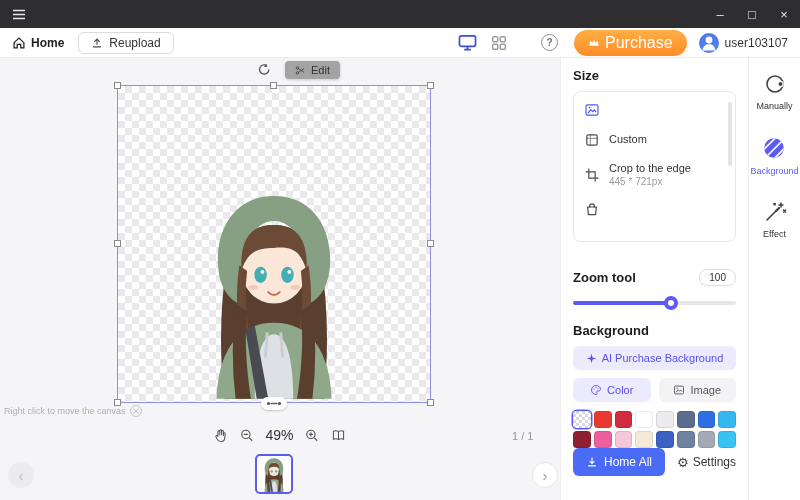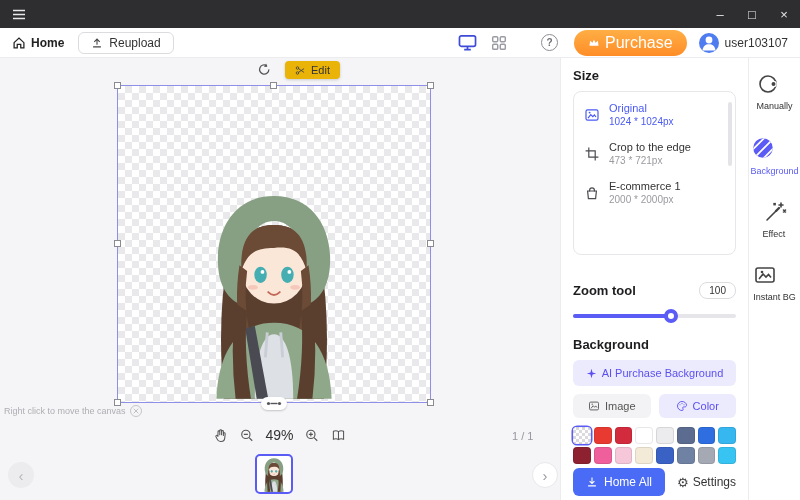--- a/index.html
+++ b/index.html
@@ -21,21 +21,21 @@
   .help-btn{width:17px;height:17px;border:1.3px solid #8d8d93;border-radius:50%;color:#6f6f75;font-size:10px;font-weight:bold;display:flex;align-items:center;justify-content:center;margin-left:34px;cursor:pointer}
   .purchase-btn{display:flex;align-items:center;gap:5px;background:linear-gradient(#ffae45,#ff8d27);color:#fff;font-size:16px;border:none;border-radius:13px;padding:4px 14px;margin-left:16px;cursor:pointer}
   .account{display:flex;align-items:center;gap:6px;margin-left:12px;font-size:12px;color:#333;cursor:pointer}
   .avatar{width:20px;height:20px;border-radius:50%;background:#4f7df0;overflow:hidden}
 
   
   .workspace{position:relative;width:800px;height:442px}
   .canvas-area{position:absolute;left:0;top:0;width:560px;height:442px;background:#f5f5f7;overflow:hidden}
 
   .rotate-btn{position:absolute;left:257px;top:5px;cursor:pointer}
-  .edit-btn{position:absolute;left:285px;top:3px;display:flex;align-items:center;gap:5px;background:#eab308;border:none;border-radius:4px;padding:3px 10px;font-size:11px;color:#333;box-shadow:0 1px 3px rgba(0,0,0,.18);cursor:pointer}
+  .edit-btn{position:absolute;left:285px;top:3px;display:flex;align-items:center;gap:5px;background:#a3a3a3;border:none;border-radius:4px;padding:3px 10px;font-size:11px;color:#333;box-shadow:0 1px 3px rgba(0,0,0,.18);cursor:pointer}
 
   .checker{position:absolute;left:118px;top:28px;width:312px;height:316px;background:repeating-conic-gradient(#e9e9ec 0 25%,#ffffff 0 50%);background-size:14px 14px}
   .girl{position:absolute;left:60px;bottom:0;width:192px;height:216px}
   .selection{position:absolute;left:117px;top:27px;width:314px;height:318px;border:1px solid #8f8fe8}
   .hd{position:absolute;width:7px;height:7px;background:#fff;border:1px solid #8a8a8f;cursor:pointer}
   .hd.tl{left:-4px;top:-4px}.hd.tm{left:calc(50% - 4px);top:-4px}.hd.tr{right:-4px;top:-4px}
   .hd.ml{left:-4px;top:calc(50% - 4px)}.hd.mr{right:-4px;top:calc(50% - 4px)}
   .hd.bl{left:-4px;bottom:-4px}.hd.bm{left:calc(50% - 4px);bottom:-4px}.hd.br{right:-4px;bottom:-4px}
   .resize-pill{position:absolute;left:50%;top:calc(100% - 5px);transform:translateX(-50%);width:26px;height:13px;background:#fff;border-radius:7px;box-shadow:0 1px 2px rgba(0,0,0,.2);display:flex;align-items:center;justify-content:center;cursor:ew-resize}
 
@@ -46,21 +46,21 @@
   .ct-btn{cursor:pointer}
   .zoom-level{font-size:14px;color:#333}
   .page-ind{position:absolute;left:512px;top:372px;font-size:11px;color:#97979d}
 
   .nav-circle{position:absolute;width:26px;height:26px;border-radius:50%;background:#ececef;color:#b7b7bd;font-size:15px;display:flex;align-items:center;justify-content:center;cursor:pointer}
   .nav-prev{left:8px;top:404px}
   .nav-next{left:532px;top:404px;background:#fff;border:1px solid #e8e8ec;color:#9a9aa0}
   .thumb{position:absolute;left:255px;top:396px;width:38px;height:40px;border:2px solid #5b5bf5;border-radius:5px;background:#fff;display:flex;align-items:flex-end;justify-content:center;overflow:hidden;cursor:pointer}
 
   
-  .side-panel{position:absolute;left:560px;top:0;width:188px;height:442px;background:#fff;border-left:1px solid #ececee;padding:10px 12px 4px 12px;display:flex;flex-direction:column}
+  .side-panel{position:absolute;left:560px;top:0;width:188px;height:442px;background:#fff;border-left:1px solid #ececee;padding:10px 12px 24px 12px;display:flex;flex-direction:column}
   .p-title{font-size:13px;font-weight:bold;color:#1d1d1f}
   .size-card{margin-top:8px;border:1px solid #e7e7ea;border-radius:8px;padding:3px 8px;height:164px;position:relative;overflow:hidden}
   .size-row{display:flex;align-items:center;gap:9px;padding:7px 2px;cursor:pointer;color:#4b4b50}
   .size-row .slabel{font-size:11px;color:#333}
   .size-row .svalue{font-size:10px;color:#9a9aa0;margin-top:2px}
   .svalue:empty{display:none}
   .size-row.selected{color:#4a5af2}
   .size-row.selected .slabel,.size-row.selected .svalue{color:#4a5af2}
   .scrollbar{position:absolute;right:3px;top:10px;width:4px;height:64px;background:#e4e4e8;border-radius:2px;cursor:pointer}
 
@@ -81,21 +81,21 @@
   .swatch{height:17px;border-radius:4px;box-shadow:inset 0 0 0 1px rgba(0,0,0,.09);cursor:pointer}
   .swatch.checker-sm{background:repeating-conic-gradient(#d9d9de 0 25%,#fff 0 50%);background-size:6px 6px}
   .swatch.selected{box-shadow:inset 0 0 0 1px rgba(0,0,0,.05),0 0 0 1.5px #5b5bf5}
   .panel-footer{margin-top:auto;display:flex;align-items:center;gap:12px}
   .save-btn{flex:1;height:28px;background:#4a6bf5;border:none;border-radius:6px;color:#fff;font-size:12px;display:flex;align-items:center;justify-content:center;gap:6px;cursor:pointer}
   .settings-btn{display:flex;align-items:center;gap:4px;font-size:12px;color:#333;cursor:pointer}
   .gear{font-size:13px;color:#444}
 
   
   .rail{position:absolute;left:748px;top:0;width:52px;height:442px;background:#fff;border-left:1px solid #ececee;display:flex;flex-direction:column;align-items:center;padding-top:14px;gap:24px}
-  .rail-item{display:flex;flex-direction:column;gap:5px;cursor:pointer}
+  .rail-item{display:flex;flex-direction:column;align-items:center;gap:5px;cursor:pointer}
   .rail-item .rlabel{font-size:9px;color:#333;white-space:nowrap}
   .rail-item.active .rlabel{color:#5b5bf5}
 </style>
 </head>
 <body>
 
 <svg width="0" height="0" style="position:absolute" aria-hidden="true">
   <defs>
     <symbol id="girl-art" viewBox="0 0 200 220">
       <path fill="#5a3f2f" d="M52 70 Q40 140 48 219 L152 219 Q160 140 148 70 Q130 38 100 38 Q70 38 52 70Z"></path>
@@ -285,46 +285,50 @@
 
       <div class="size-card">
         <div class="size-row selected">
           <span>
             <svg width="16" height="16" viewBox="0 0 20 20" fill="none" stroke="currentColor" stroke-width="1.5">
                 <rect x="2.5" y="3.5" width="15" height="13" rx="2"></rect>
                 <path d="M5 14 L8.5 9.5 L11 12 L13 10 L15 12.5"></path>
                 <circle cx="7" cy="7" r="1.2" fill="currentColor" stroke="none"></circle>
               </svg>
           </span>
-          <span class="stext">
-            <span class="slabel" style="display:block">Original</span>
-            <span class="svalue" style="display:block">1024 * 1024px</span>
-          </span>
         </div>
         <div class="size-row">
           <span>
             <svg width="16" height="16" viewBox="0 0 20 20" fill="none" stroke="currentColor" stroke-width="1.5">
+                <rect x="3.5" y="3.5" width="13" height="13" rx="2"></rect>
+                <path d="M3.5 8 H16.5 M8 3.5 V16.5" opacity="0.55"></path>
+              </svg>
+          </span>
+          <span class="stext">
+            <span class="slabel" style="display:block">Custom</span>
+            <span class="svalue" style="display:block"></span>
+          </span>
+        </div>
+        <div class="size-row">
+          <span>
+            <svg width="16" height="16" viewBox="0 0 20 20" fill="none" stroke="currentColor" stroke-width="1.5">
                 <path d="M6 2 V14 H18 M2 6 H14 V18"></path>
               </svg>
           </span>
           <span class="stext">
             <span class="slabel" style="display:block">Crop to the edge</span>
-            <span class="svalue" style="display:block">473 * 721px</span>
+            <span class="svalue" style="display:block">445 * 721px</span>
           </span>
         </div>
         <div class="size-row">
           <span>
             <svg width="16" height="16" viewBox="0 0 20 20" fill="none" stroke="currentColor" stroke-width="1.5">
                 <path d="M7 8 V6.5 a3 3 0 0 1 6 0 V8"></path>
                 <path d="M4.5 7.5 H15.5 L14.5 17 H5.5 Z"></path>
               </svg>
-          </span>
-          <span class="stext">
-            <span class="slabel" style="display:block">E-commerce 1</span>
-            <span class="svalue" style="display:block">2000 * 2000px</span>
           </span>
         </div>
         <span class="scrollbar"></span>
       </div>
 
       <div class="zoom-row">
         <span class="p-title">Zoom tool</span>
         <span class="zoom-box">100</span>
       </div>
       <div class="slider">
@@ -337,40 +341,40 @@
       <button class="ai-btn">
         <span>
           <svg width="11" height="11" viewBox="0 0 20 20">
               <path d="M10 1.5 L11.9 8.1 L18.5 10 L11.9 11.9 L10 18.5 L8.1 11.9 L1.5 10 L8.1 8.1 Z" fill="#5b4ff0"></path>
             </svg>
         </span>
         <span>AI Purchase Background</span>
       </button>
 
       <div class="tab-row">
-        <button class="tab inactive">
-          <span>
-            <svg width="12" height="12" viewBox="0 0 20 20" fill="none" stroke="currentColor" stroke-width="1.5">
-                <rect x="2.5" y="3.5" width="15" height="13" rx="2"></rect>
-                <path d="M5 14 L8.5 9.5 L11 12 L13 10 L15 12.5"></path>
-                <circle cx="7" cy="7" r="1.1" fill="currentColor" stroke="none"></circle>
-              </svg>
-          </span>
-          <span>Image</span>
-        </button>
         <button class="tab active">
           <span>
             <svg width="12" height="12" viewBox="0 0 20 20" fill="none" stroke="currentColor" stroke-width="1.5">
                 <path d="M10 2.5 a7.5 7.5 0 1 0 0 15 c1.4 0 2-0.9 2-1.8 0-1.2-1-1.6-1-2.6 0-0.9 0.8-1.6 1.9-1.6 h1.8 c1.6 0 2.8-1.2 2.8-2.7 C17.5 5.2 14.1 2.5 10 2.5 Z"></path>
                 <circle cx="6.6" cy="8" r="0.9" fill="currentColor" stroke="none"></circle>
                 <circle cx="10" cy="6" r="0.9" fill="currentColor" stroke="none"></circle>
                 <circle cx="13.4" cy="8" r="0.9" fill="currentColor" stroke="none"></circle>
               </svg>
           </span>
           <span>Color</span>
+        </button>
+        <button class="tab inactive">
+          <span>
+            <svg width="12" height="12" viewBox="0 0 20 20" fill="none" stroke="currentColor" stroke-width="1.5">
+                <rect x="2.5" y="3.5" width="15" height="13" rx="2"></rect>
+                <path d="M5 14 L8.5 9.5 L11 12 L13 10 L15 12.5"></path>
+                <circle cx="7" cy="7" r="1.1" fill="currentColor" stroke="none"></circle>
+              </svg>
+          </span>
+          <span>Image</span>
         </button>
       </div>
 
       <div class="swatches">
         <span class="swatch checker-sm selected"></span>
         <span class="swatch" style="background: rgb(233, 58, 49);"></span>
         <span class="swatch" style="background: rgb(210, 43, 62);"></span>
         <span class="swatch" style="background: rgb(255, 255, 255);"></span>
         <span class="swatch" style="background: rgb(236, 236, 238);"></span>
         <span class="swatch" style="background: rgb(92, 108, 144);"></span>
@@ -431,26 +435,16 @@
       <div class="rail-item">
         <span>
           <svg width="24" height="24" viewBox="0 0 24 24" fill="none" stroke="#444" stroke-width="1.6" stroke-linecap="round">
               <path d="M4 20 L13 11"></path>
               <path d="M13 11 L16 8" stroke-width="2.4"></path>
               <path d="M18 3 V7 M16 5 H20 M20.5 10 L22.5 12 M22.5 10 L20.5 12 M11 3.5 L12.2 4.7 M12.2 3.5 L11 4.7"></path>
             </svg>
         </span>
         <span class="rlabel">Effect</span>
       </div>
-      <div class="rail-item">
-        <span>
-          <svg width="24" height="24" viewBox="0 0 24 24" fill="none" stroke="#444" stroke-width="1.6">
-              <rect x="3" y="5" width="18" height="14" rx="2"></rect>
-              <path d="M6 16 L10 11 L13 14 L15.5 11.5 L18 14.5"></path>
-              <circle cx="9" cy="9" r="1.3" fill="#444" stroke="none"></circle>
-            </svg>
-        </span>
-        <span class="rlabel">Instant BG</span>
-      </div>
     </div>
 
   </div>
 </div>
 
 </body></html>

